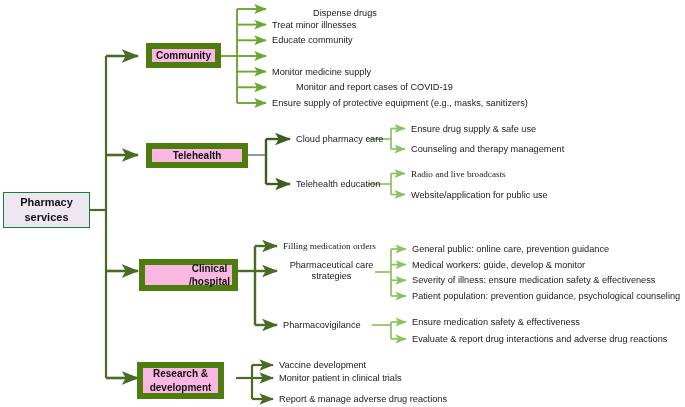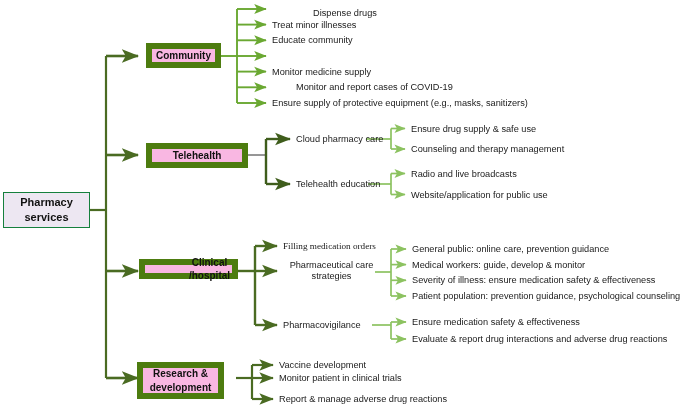--- a/index.html
+++ b/index.html
@@ -125,42 +125,42 @@
     <span>
       <span>Pharmacy</span><br>
       <span>services</span>
     </span>
   </div>
 
   <div class="node cat" style="left:146px;top:43px;width:75px;height:25px;">Community</div>
 
   <div class="node cat" style="left:146px;top:143px;width:102px;height:25px;">Telehealth</div>
 
-  <div class="node cat" style="left:139px;top:259px;width:99px;height:20px;padding-left:42px;">Clinical /hospital</div>
+  <div class="node cat" style="left:139px;top:259px;width:99px;height:32px;padding-left:42px;">Clinical /hospital</div>
 
   <div class="node cat" style="left:137px;top:362px;width:87px;height:37px;">
     <span>
       <span>Research &amp;</span><br>
       <span>development</span>
     </span>
   </div>
 
   <div class="leaf" style="left:272px;top:8px;padding-left:41px;">Dispense  drugs</div>
   <div class="leaf" style="left:272px;top:19.6px;">Treat minor illnesses</div>
   <div class="leaf" style="left:272px;top:35.3px;">Educate community</div>
   <div class="leaf" style="left:272px;top:66.6px;">Monitor medicine supply</div>
   <div class="leaf" style="left:272px;top:82.3px;padding-left:24px;">Monitor and report cases of COVID-19</div>
   <div class="leaf" style="left:272px;top:98px;">Ensure supply of  protective equipment (e.g., masks, sanitizers)</div>
 
   <div class="leaf" style="left:296px;top:134px;">Cloud pharmacy care</div>
   <div class="leaf" style="left:296px;top:179px;">Telehealth education</div>
 
   <div class="leaf" style="left:411px;top:123.6px;">Ensure drug supply &amp;  safe use</div>
   <div class="leaf" style="left:411px;top:144.2px;">Counseling and therapy management</div>
-  <div class="leaf" style="left:411px;top:168.6px;">Radio and live broadcasts</div>
+  <div class="leaf" style="left:411px;top:168.6px;font-family:Liberation Serif, serif;">Radio and live broadcasts</div>
   <div class="leaf" style="left:411px;top:189.7px;">Website/application for public use</div>
 
   <div class="leaf" style="left:283px;top:241px;font-family:Liberation Serif, serif;">Filling medication orders</div>
   <div class="leaf ctr" style="left:283px;top:260px;width:97px;">
     <span>Pharmaceutical care</span><br>
     <span>strategies</span>
   </div>
   <div class="leaf" style="left:283px;top:320px;">Pharmacovigilance</div>
 
   <div class="leaf" style="left:412px;top:244px;">General public: online care, prevention guidance</div>

